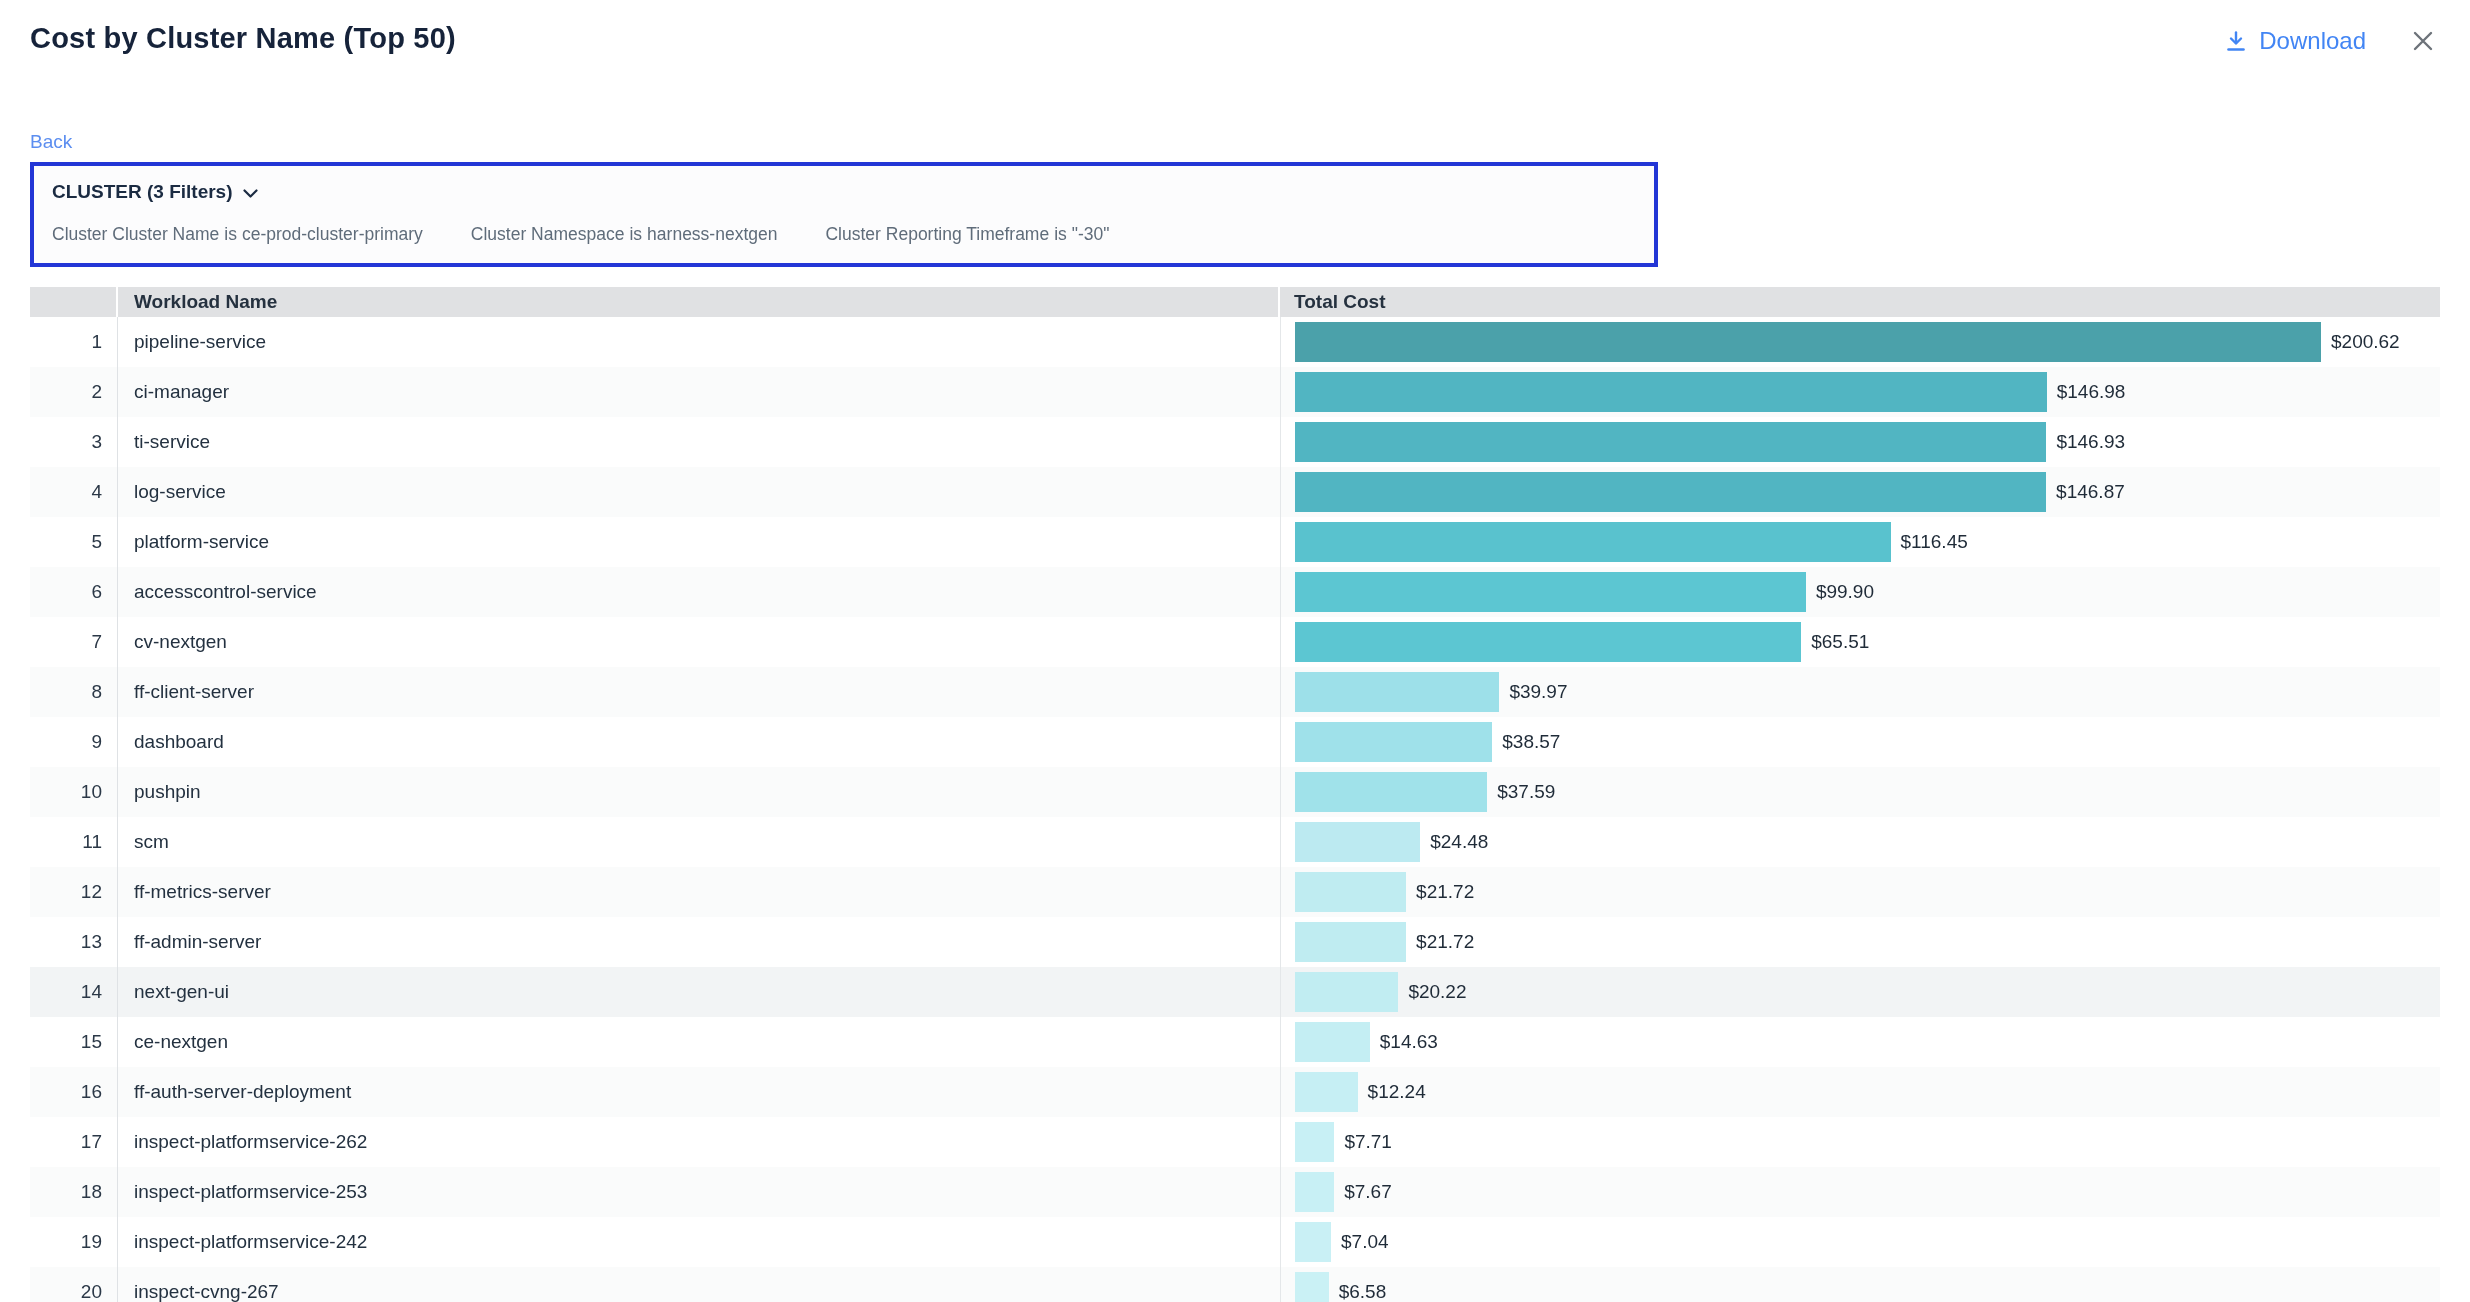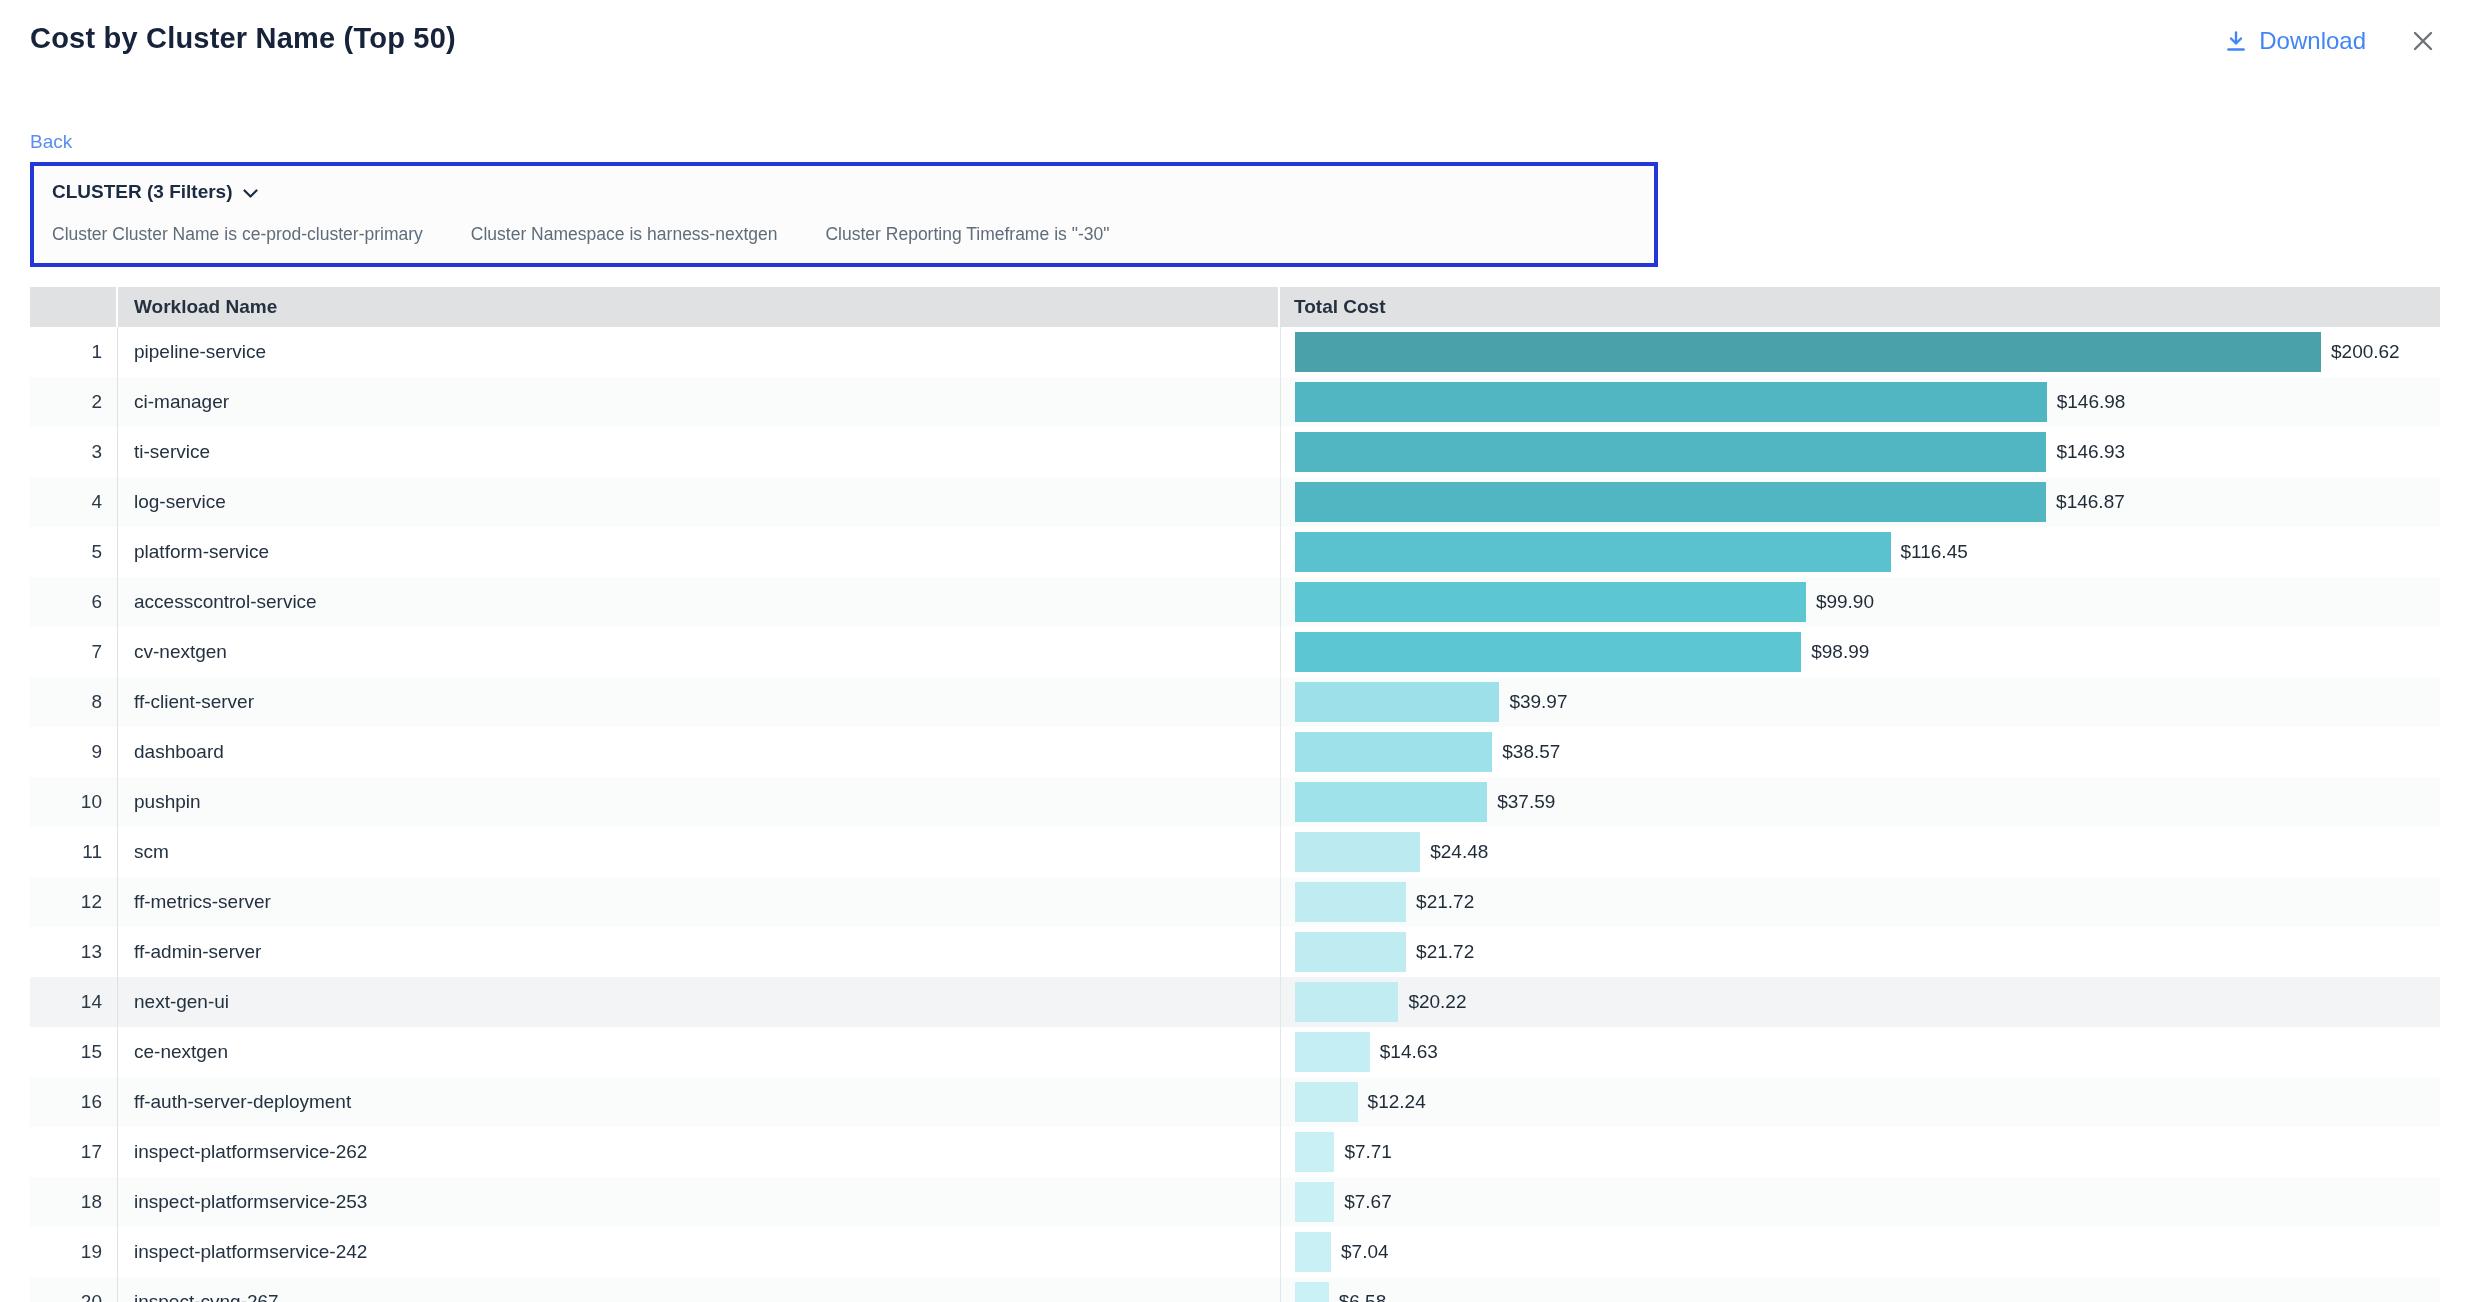--- a/index.html
+++ b/index.html
@@ -23,21 +23,21 @@
   .filter-panel { margin:9px 0 0 30px; width:1628px; border:4px solid #2336d6;
                   background:#fcfcfd; padding:15px 18px 18px 18px; }
   .filter-head { display:flex; align-items:center; gap:10px; cursor:pointer; }
   .filter-title { font-size:19px; font-weight:700; color:#1b2b42; }
   .filter-row { display:flex; gap:48px; margin-top:21px; }
   .filter-item { font-size:17.5px; font-weight:500; color:#5f6c7a; white-space:nowrap;text-align:center; }
   .filter-item span + span { margin-left:5px; }
 
   
   .cost-table { margin:20px 0 0 30px; width:2410px; }
-  .thead { display:grid; grid-template-columns:88px 1162px 1fr; height:40px;
+  .thead { display:grid; grid-template-columns:88px 1162px 1fr; height:30px;
            background:#e0e1e3; align-items:center; font-size:19px; font-weight:700;
            color:#25313f; }
   .th { height:100%; display:flex; align-items:center; border-right:2px solid #ffffff; }
   .th:last-child { border-right:none;border-radius:16px; }
   .th.name-h { padding-left:16px; }
   .th.cost-h { padding-left:14px; }
 
   .row { display:grid; grid-template-columns:88px 1162px 1fr; height:50px;
          align-items:stretch; background:#ffffff; }
   .row:nth-child(even) { background:#fafbfb; }
@@ -155,21 +155,21 @@
         <div class="cell cost">
           <div class="bar" style="width:510.9px; background:#5CC6D2"></div>
           <div class="cost-label">$99.90</div>
         </div>
       </div>
       <div class="row">
         <div class="cell rank">7</div>
         <div class="cell name">cv-nextgen</div>
         <div class="cell cost">
           <div class="bar" style="width:506.2px; background:#5CC6D2"></div>
-          <div class="cost-label">$98.99</div>
+          <div class="cost-label">$65.51</div>
         </div>
       </div>
       <div class="row">
         <div class="cell rank">8</div>
         <div class="cell name">ff-client-server</div>
         <div class="cell cost">
           <div class="bar" style="width:204.4px; background:#9DE0E9"></div>
           <div class="cost-label">$39.97</div>
         </div>
       </div>

